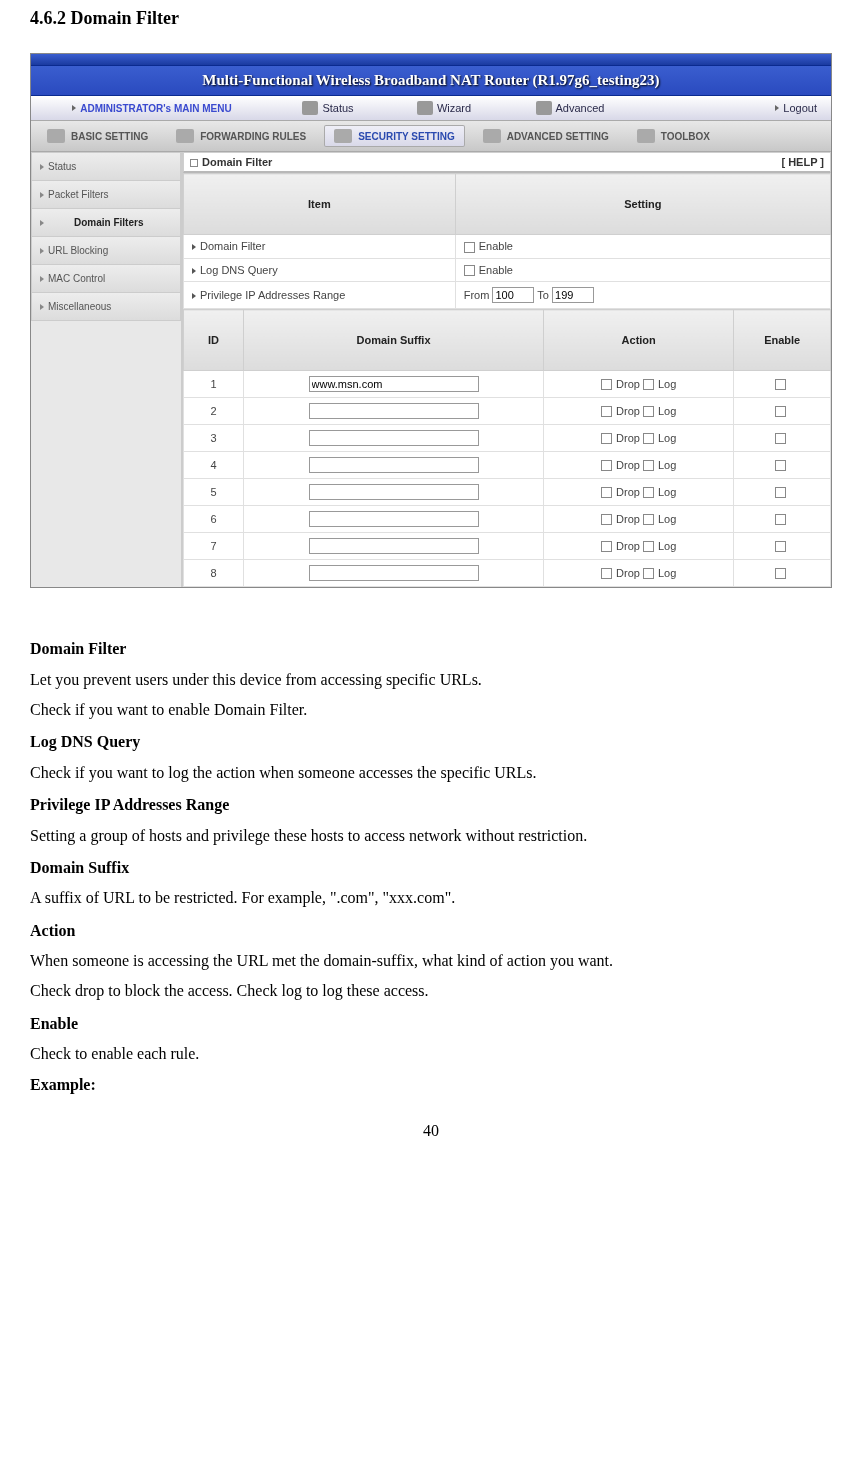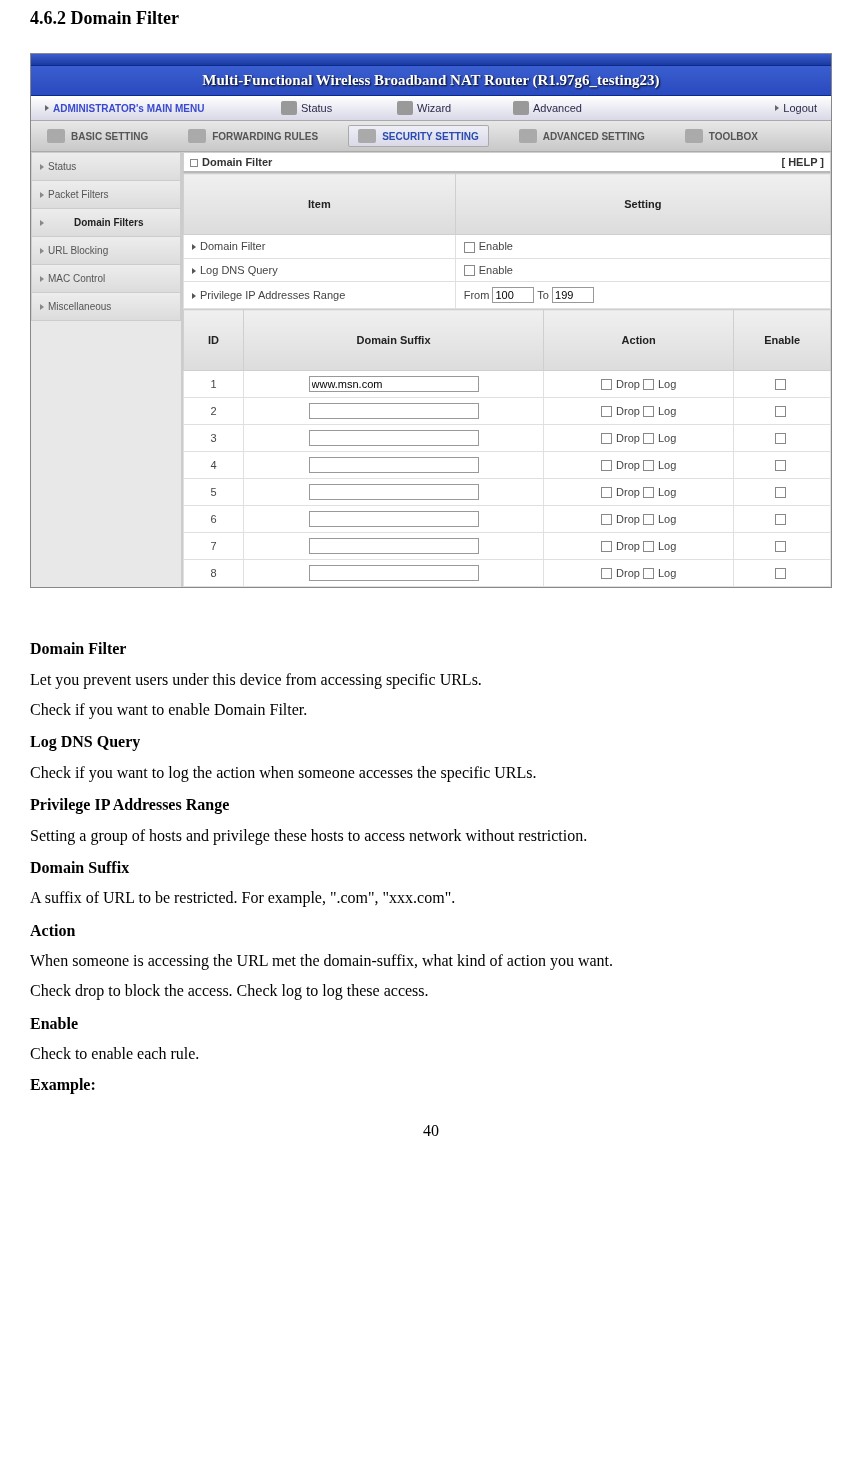--- a/index.html
+++ b/index.html
@@ -7,31 +7,31 @@
 
   .section-title { font-size: 18px; font-weight: bold; margin: 8px 0 24px 0; }
 
   .screenshot { border: 1px solid #888; width: 100%; margin-bottom: 48px; }
 
   .titlebar { background: linear-gradient(#3a5ecf, #1a3a9f); height: 12px; border-bottom: 1px solid #0a2a8f; }
 
   .product-bar { background: linear-gradient(#3a5ecf, #2a4abf); color: #fff; font-family: Liberation Serif, serif; font-size: 15px; font-weight: bold; padding: 6px 12px; text-align: center; text-shadow: 1px 1px 2px #000; border-bottom: 1px solid #0a2a8f; }
 
   .menu-bar { background: linear-gradient(#fff, #d8d8e8); display: flex; align-items: center; font-family: Arial, sans-serif; font-size: 11px; gap: 6px; padding: 3px 6px; border-bottom: 1px solid #aaa; }
-  .menu-item { display: flex; align-items: center; gap: 4px; color: #2a2a4a; padding: 2px 8px; }
+  .menu-item { display: flex; align-items: center; gap: 4px; color: #2a2a4a; padding: 2px 8px; justify-content: center; }
   .menu-admin { color: #3a4acf; font-weight: bold; font-size: 10px; flex: 0 0 230px; }
   .menu-status { flex: 0 0 110px; }
   .menu-wizard { flex: 0 0 110px; }
   .menu-advanced { flex: 0 0 130px; }
   .spacer { flex: 1; }
   .menu-logout { }
   .tri { width:0; height:0; border-top:3px solid transparent; border-bottom:3px solid transparent; border-left:4px solid #666; display:inline-block; }
   .menu-icon { width: 16px; height: 14px; display: inline-block; background: #999; border-radius: 2px; }
 
-  .tab-bar { background: linear-gradient(#e8e8e8, #c8c8c8); display: flex; align-items: center; font-family: Arial, sans-serif; font-size: 10px; gap: 20px; padding: 4px 6px; border-bottom: 1px solid #aaa; }
+  .tab-bar { background: linear-gradient(#e8e8e8, #c8c8c8); display: flex; align-items: center; font-family: Arial, sans-serif; font-size: 10px; gap: 8px; padding: 4px 6px; border-bottom: 1px solid #aaa; }
   .tab { display: flex; align-items: center; gap: 6px; color: #555; padding: 4px 10px; border-radius: 2px; font-weight: bold; }
   .tab-active { color: #2a4aaf; background: linear-gradient(#f0f0f8, #d8d8e8); box-shadow: inset 0 0 0 1px #aaa; }
   .tab-icon { width: 18px; height: 14px; background: #aaa; border-radius: 2px; display: inline-block; }
 
   .content-area { display: flex; background: #e8e8e8; }
   .sidebar { width: 150px; background: #e8e8e8; }
   .side-item { font-family: Arial, sans-serif; font-size: 10px; color: #555; padding: 8px 8px; border: 1px solid #ccc; border-top: none; background: linear-gradient(#ededed, #dcdcdc); display: flex; align-items: center; gap: 4px; }
   .side-item:first-child { border-top: 1px solid #ccc; }
   .side-active { font-weight: bold; color: #222; gap: 30px; }
   .side-tri { width:0; height:0; border-top:3px solid transparent; border-bottom:3px solid transparent; border-left:4px solid #888; }

